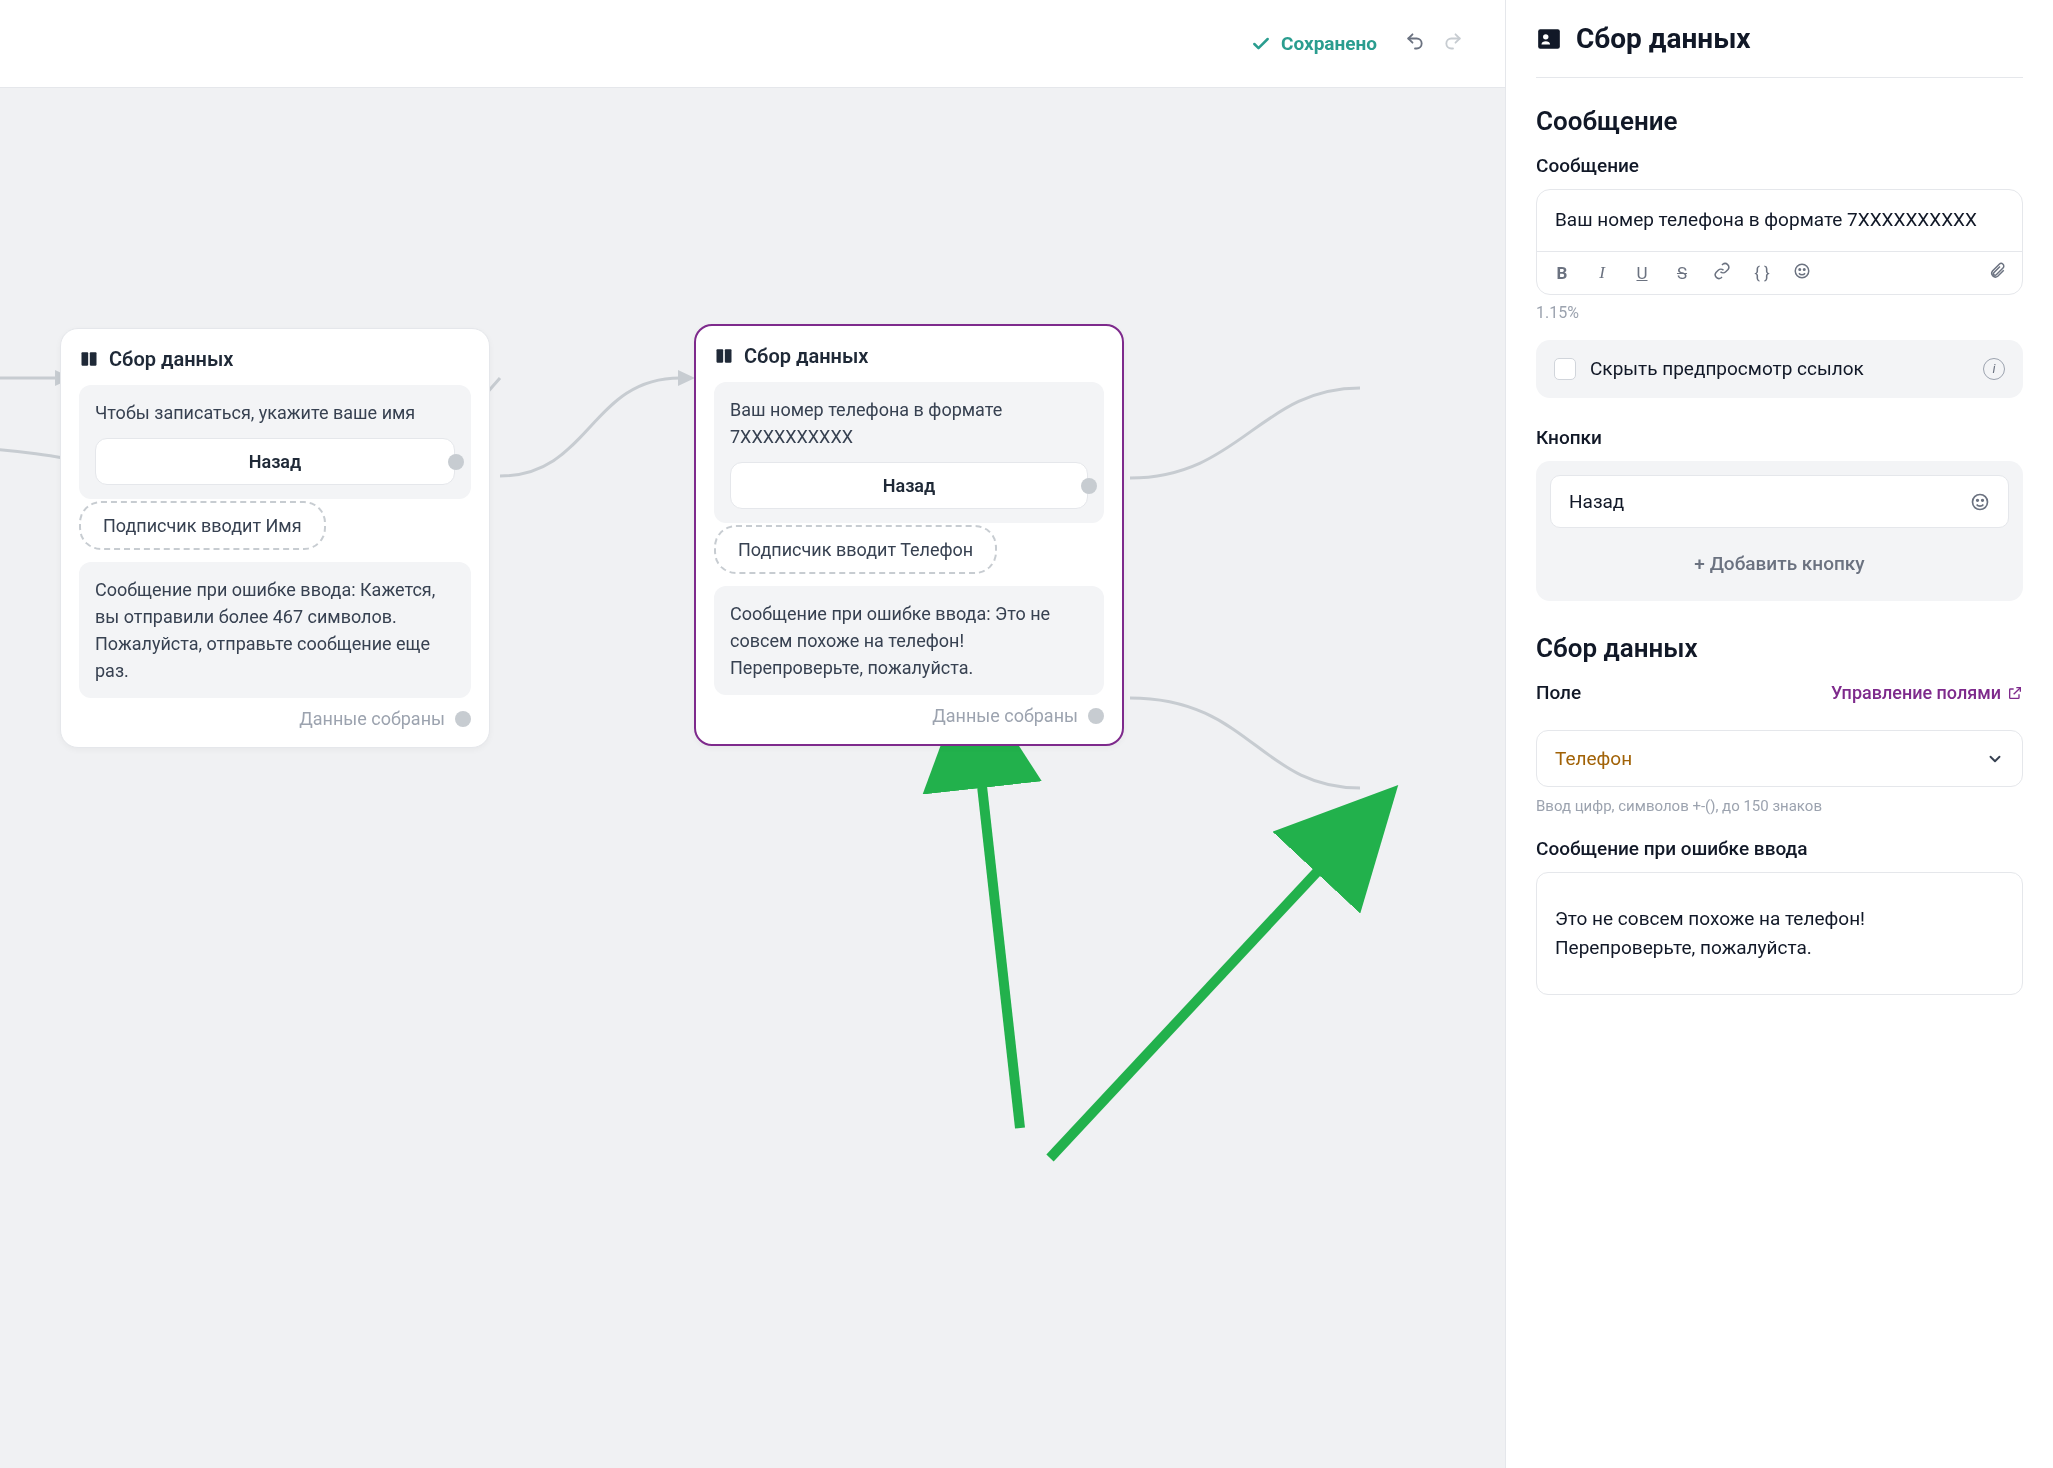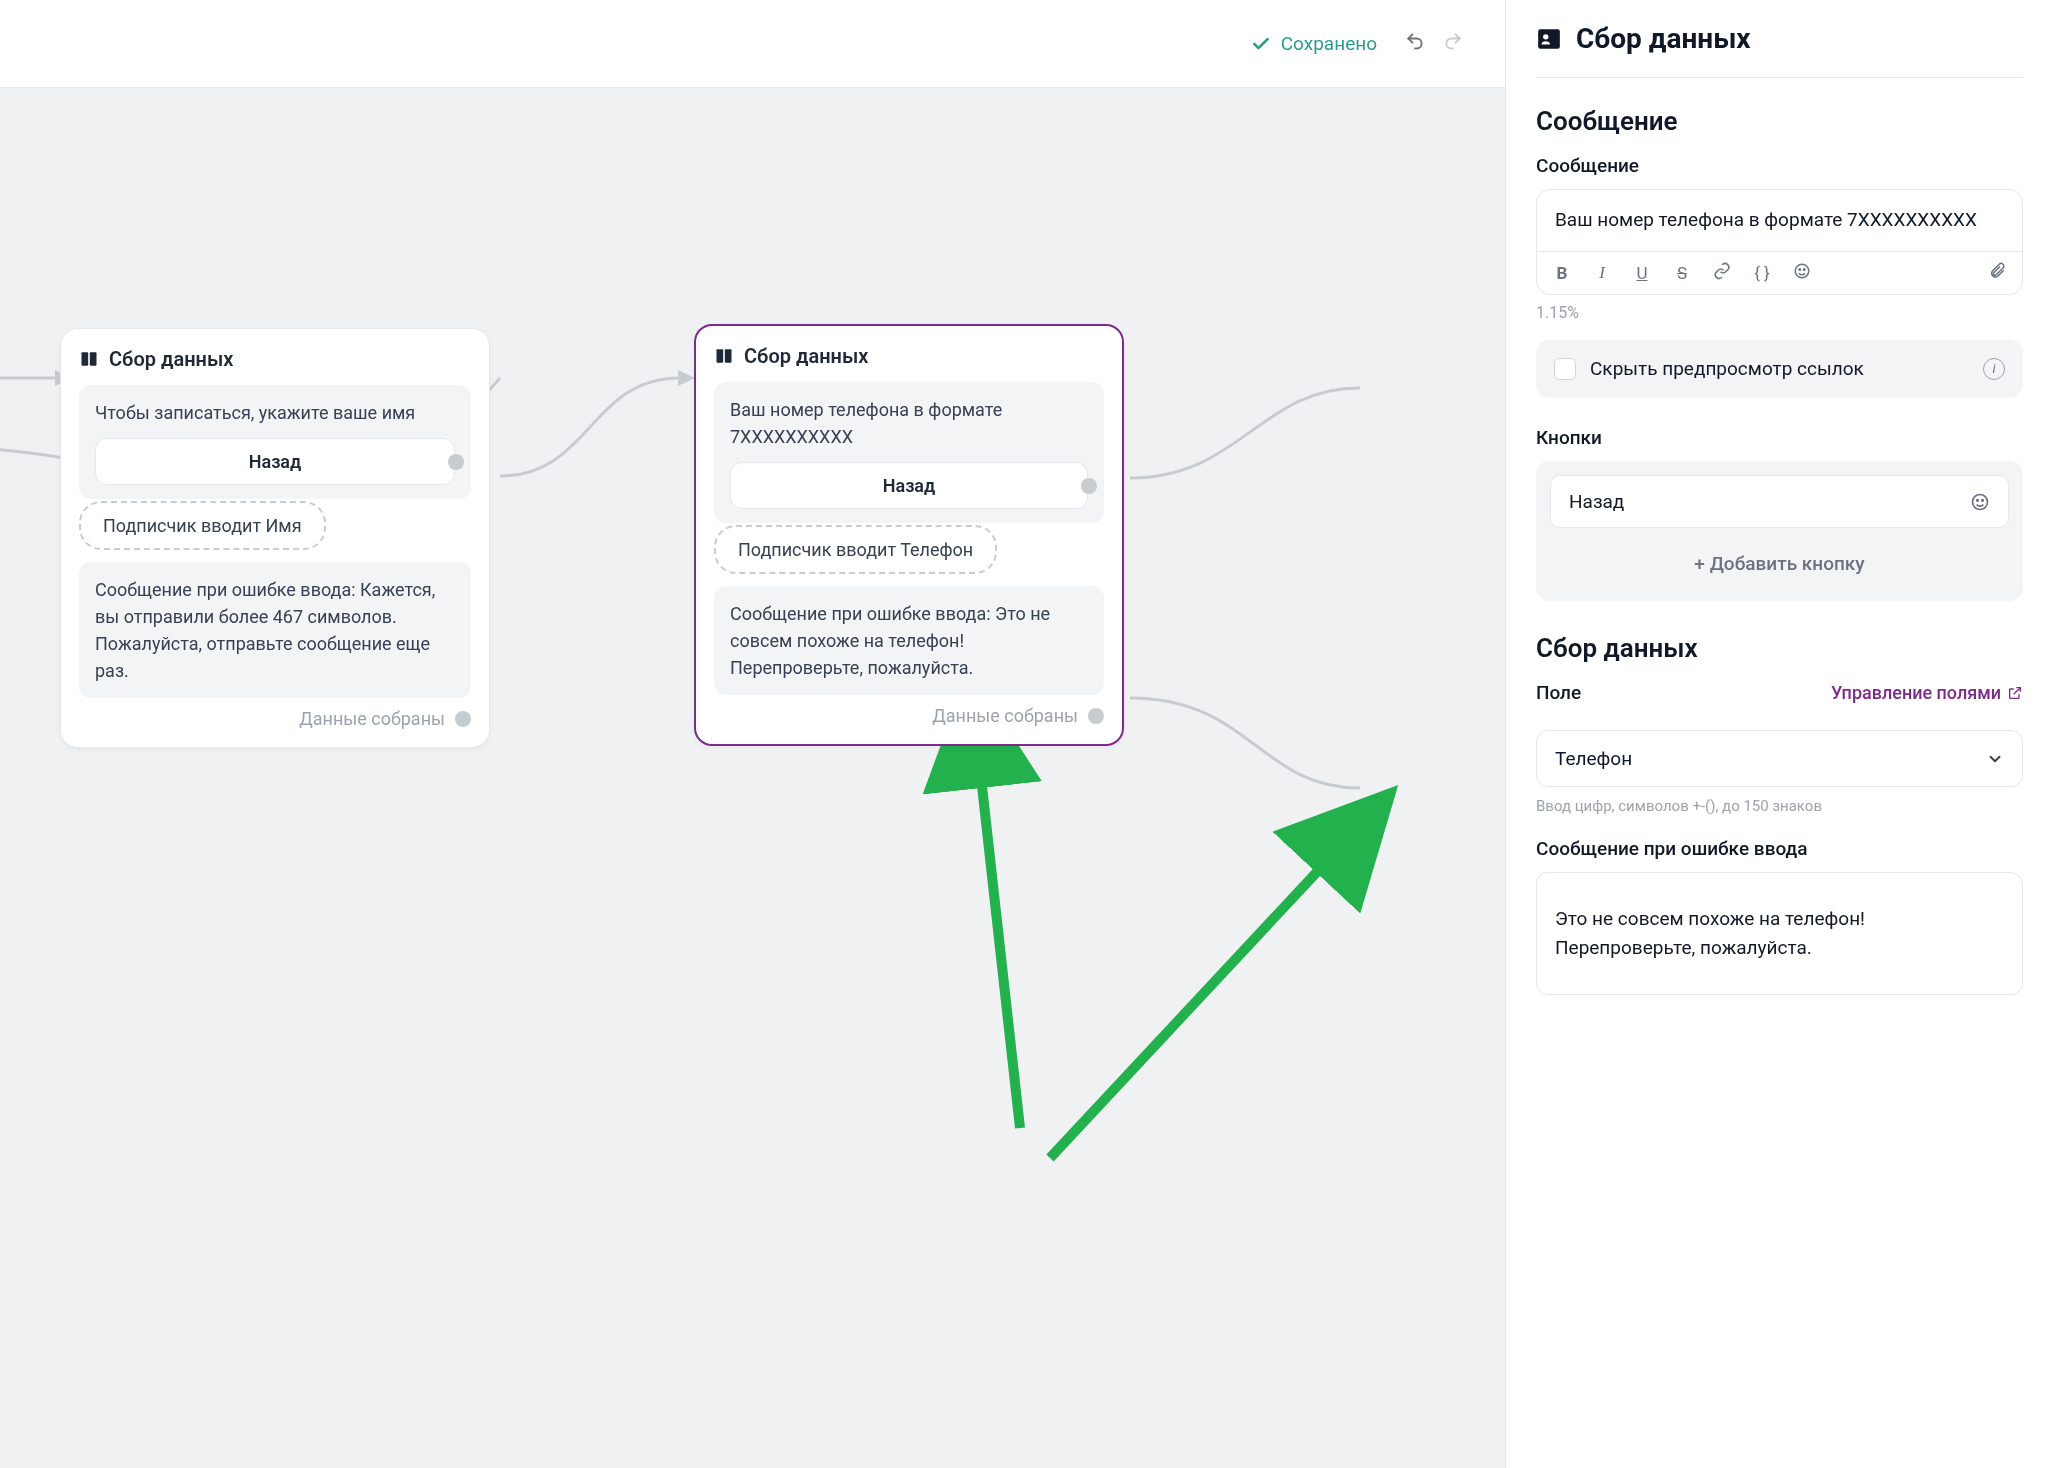--- a/index.html
+++ b/index.html
@@ -18,21 +18,21 @@
     height: 88px;
     background: #ffffff;
     border-bottom: 1px solid #e5e7eb;
     display: flex;
     align-items: center;
     justify-content: flex-end;
     padding-right: 42px;
     gap: 28px;
     z-index: 5;
   }
-  .saved-wrap { display: flex; align-items: center; gap: 10px; color: #2a9d8f; font-size: 19px; font-weight: 400; }
+  .saved-wrap { display: flex; align-items: center; gap: 10px; color: #2a9d8f; font-size: 19px; font-weight: 700; }
   .history-btns { display: flex; gap: 18px; }
   .hist-btn { color: #6b7280; cursor: pointer; font-size: 20px; }
   .hist-btn.dim { color: #c7ccd1; }
 
   .canvas {
     position: absolute;
     top: 88px; left: 0; right: 548px; bottom: 0;
     background: #f0f1f3;
   }
 
@@ -194,21 +194,21 @@
     cursor: pointer;
   }
   .sp-row-labels { display: flex; justify-content: space-between; align-items: baseline; margin-bottom: 12px; }
   .sp-link { color: #7e2a8c; font-size: 18px; font-weight: 500; display: inline-flex; align-items: center; gap: 6px; cursor: pointer; }
   .sp-select {
     background: #ffffff;
     border: 1px solid #e5e7eb;
     border-radius: 12px;
     padding: 16px 18px;
     display: flex; align-items: center;
-    font-size: 19px; color: #0f172a;
+    font-size: 19px; color: #a16207;
     cursor: pointer;
     margin-bottom: 10px;
   }
   .sp-select .spacer { flex: 1; }
   .sp-hint { font-size: 15px; color: #9ca3af; margin-bottom: 22px; }
   .sp-textarea {
     background: #ffffff;
     border: 1px solid #e5e7eb;
     border-radius: 12px;
     padding: 32px 18px;

